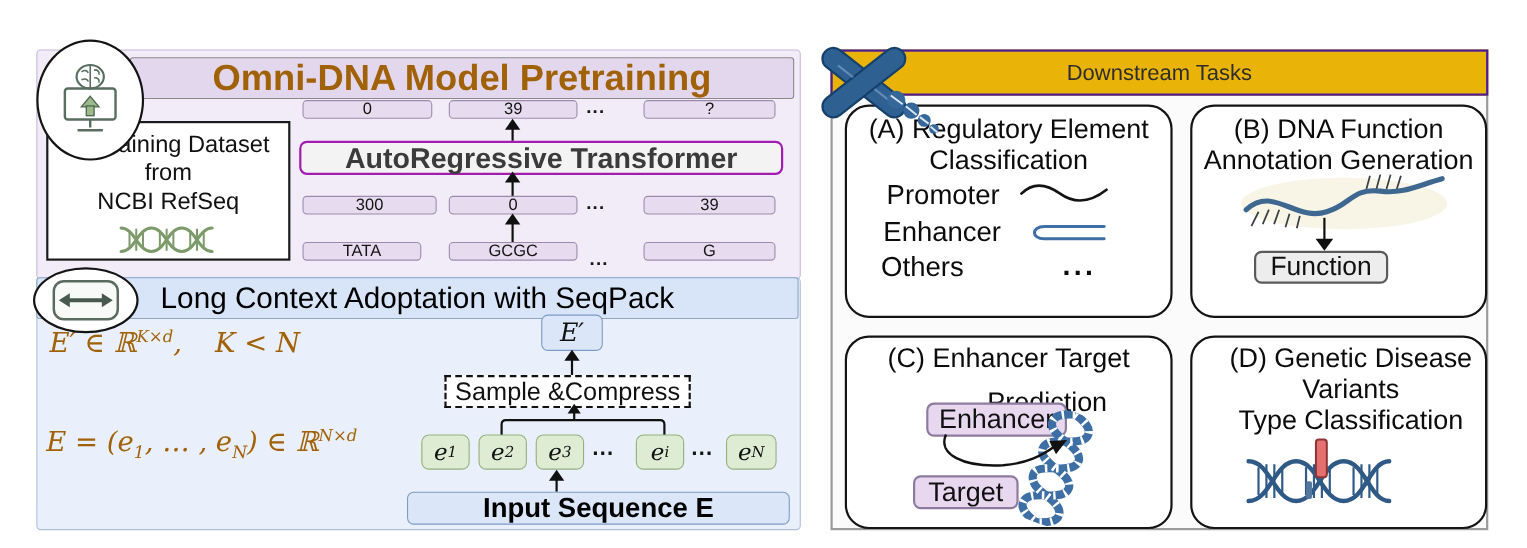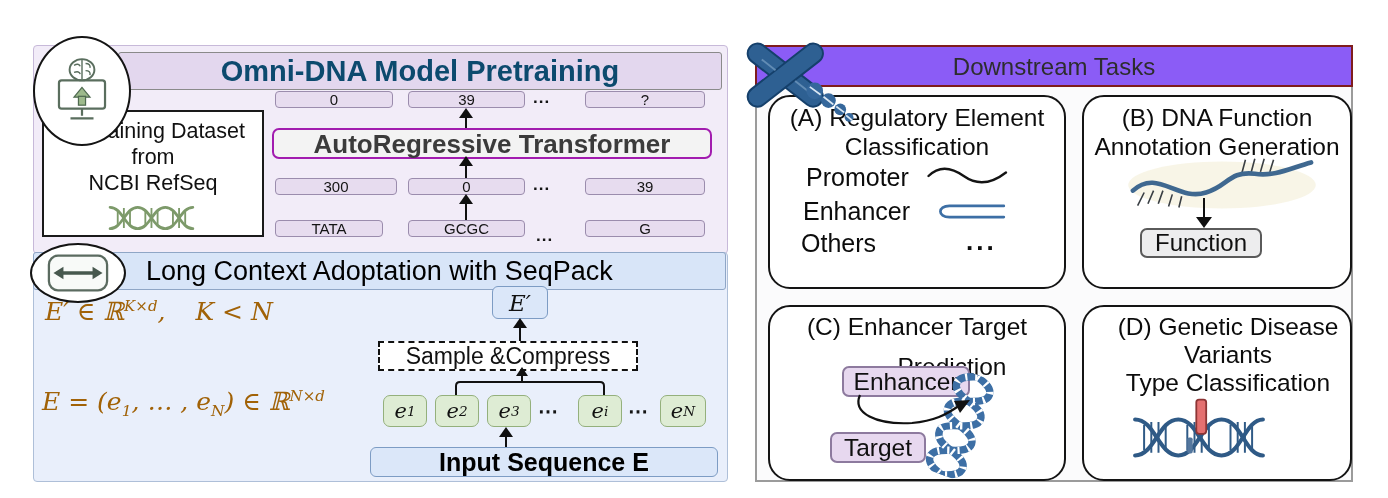--- a/index.html
+++ b/index.html
@@ -4,21 +4,21 @@
 <style>
   html,body{margin:0;padding:0;background:#fff;}
   .canvas{position:relative;width:1388px;height:498px;background:#fff;
           font-family:"Liberation Sans",sans-serif;color:#111;overflow:hidden;}
   .abs{position:absolute;}
 
   
   .purple-panel{background:#f2ecf8;border:1.5px solid #c7b9d9;border-radius:4px;}
   .blue-panel{background:#e9effb;border:1.5px solid #aebfd8;border-radius:4px;}
   .purple-header{background:#e3d7ee;border:1.5px solid #8a8a8a;border-radius:3px;
-                 font-size:29px;font-weight:bold;text-align:center;line-height:36px;color:#0c4a6e;}
+                 font-size:33px;font-weight:bold;text-align:center;line-height:36px;color:#a16207;}
   .blue-header{background:#d8e5f8;border:1.5px solid #8fa6c6;border-radius:3px;
                font-size:27px;font-weight:normal;line-height:37px;color:#000;padding-left:112px;box-sizing:border-box;}
   .badge{background:#fff;border:2.5px solid #141414;border-radius:50%;display:flex;
          align-items:center;justify-content:center;z-index:6;}
   .dataset-box{background:#fff;border:2px solid #1a1a1a;text-align:center;
                font-size:21.5px;line-height:1.22;padding-top:6px;box-sizing:border-box;}
   .ptok{background:#e7dcef;border:1.4px solid #9b8cad;border-radius:4px;box-sizing:border-box;
         font-size:15px;display:flex;align-items:center;justify-content:center;color:#141414;}
   .rowdots{font-size:17px;font-weight:bold;letter-spacing:1px;color:#141414;}
   .transformer{background:#f3f3f3;border:2px solid #a21caf;border-radius:7px;box-sizing:border-box;
@@ -48,22 +48,22 @@
              align-items:center;justify-content:center;box-sizing:border-box;}
   .etok{position:absolute;top:395px;height:32px;background:#deecd4;border:1.6px solid #94b07c;
         border-radius:7px;box-sizing:border-box;display:flex;align-items:center;justify-content:center;
         font-family:"DejaVu Serif",serif;font-style:italic;font-size:21px;}
   .etok sub{font-size:0.65em;}
   .edots{position:absolute;top:399px;font-size:20px;font-weight:bold;color:#141414;}
   .inputseq{font-size:25px;font-weight:bold;color:#000;}
 
   
   .right-panel{background:#fbfbfc;border:2px solid #9b9b9b;box-sizing:border-box;}
-  .right-header{background:#8b5cf6;border:2px solid #7f1d1d;box-sizing:border-box;
-                font-size:24px;color:#2d2d2d;text-align:center;line-height:40px;}
+  .right-header{background:#eab308;border:2px solid #4c1d95;box-sizing:border-box;
+                font-size:20px;color:#2d2d2d;text-align:center;line-height:40px;}
   .taskbox{background:#fff;border:2.5px solid #141414;border-radius:22px;box-sizing:border-box;}
   .tasktitle{position:absolute;width:100%;text-align:center;font-size:24.5px;color:#0c0c0c;}
   .itemlabel{font-size:25px;color:#0c0c0c;}
   .adots{font-size:26px;font-weight:bold;letter-spacing:3px;color:#0c0c0c;}
   .chip{background:#e7d8ef;border:2px solid #8d7a9e;border-radius:7px;box-sizing:border-box;
         display:flex;align-items:center;justify-content:center;font-size:24.5px;color:#101010;}
   .graybox{background:#ededee;border:2px solid #5a5a5a;border-radius:7px;box-sizing:border-box;
            display:flex;align-items:center;justify-content:center;font-size:24px;color:#101010;}
   svg{display:block;}
 </style>
@@ -153,21 +153,21 @@
 
   <div class="abs bluebox" style="left:492px;top:286px;width:56px;height:33px;">
     <span class="eprime">E′</span>
   </div>
 
   <div class="varrow" style="left:513px;top:318px;height:23px;">
       <span class="ln"></span>
       <span class="hd"></span>
     </div>
 
-  <div class="abs dashedbox" style="left:378px;top:341px;width:260px;height:30px;">Sample &amp;Compress</div>
+  <div class="abs dashedbox" style="left:404px;top:341px;width:224px;height:30px;">Sample &amp;Compress</div>
 
   <svg class="abs" style="left:450px;top:367px;" width="160" height="30" viewBox="0 0 160 30">
     <path d="M6,29 L6,19 Q6,15 10,15 L150,15 Q154,15 154,19 L154,29" fill="none" stroke="#111" stroke-width="2"></path>
     <path d="M72,15 L72,7" stroke="#111" stroke-width="2"></path>
     <polygon points="72,0 66,9 78,9" fill="#111"></polygon>
   </svg>
 
   <div class="etok" style="left:383px;width:44px;">
       <span>e</span>
       <sub>1</sub>

